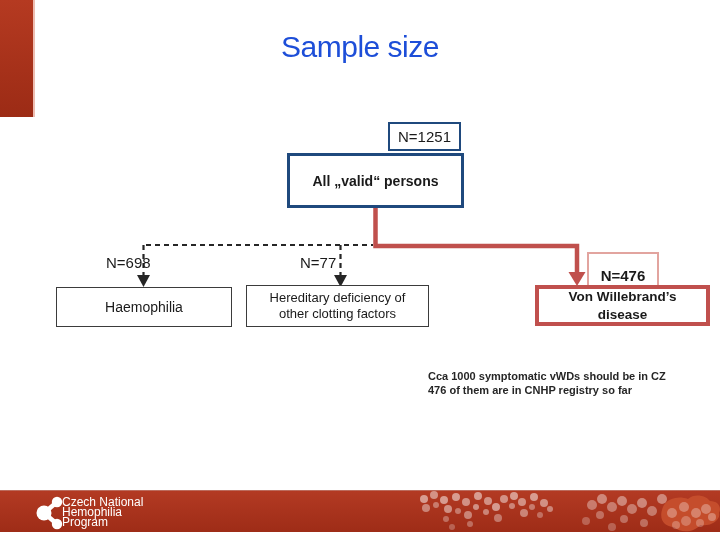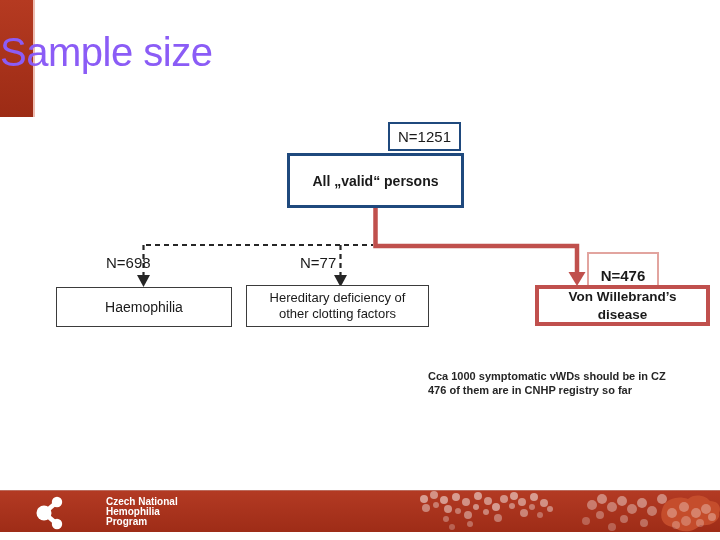--- a/index.html
+++ b/index.html
@@ -1,22 +1,22 @@
 <!DOCTYPE html>
 <html><head>
 <meta charset="utf-8">
 <style>
   html,body{margin:0;padding:0;background:#ffffff;}
   .slide{position:relative;width:720px;height:540px;background:#ffffff;overflow:hidden;
          font-family:"Liberation Sans",sans-serif;color:#1a1a1a;}
   .left-bar{position:absolute;left:0;top:0;width:33px;height:117px;
             background:linear-gradient(180deg,#b53a21,#9c2b15);
             border-right:2px solid #eebdb1;}
-  .title{position:absolute;left:0;right:0;top:30px;text-align:left;
-         font-size:40px;font-weight:400;letter-spacing:-0.5px;color:#8b5cf6;}
+  .title{position:absolute;left:0;right:0;top:30px;text-align:center;
+         font-size:30px;font-weight:400;letter-spacing:-0.5px;color:#1d4ed8;}
   .connectors{position:absolute;left:0;top:0;z-index:1;pointer-events:none;}
   .dbox{position:absolute;background:#ffffff;display:flex;align-items:center;
         justify-content:center;text-align:center;box-sizing:border-box;z-index:2;}
   .box-n1251{left:388px;top:122px;width:73px;height:29px;border:2px solid #1f497d;font-size:15px;}
   .box-root{left:287px;top:153px;width:177px;height:55px;border:3px solid #1f497d;
             font-size:14px;font-weight:bold;}
   .box-haemo{left:56px;top:287px;width:176px;height:40px;border:1.5px solid #3b3b3b;font-size:14px;}
   .box-hered{left:246px;top:285px;width:183px;height:42px;border:1.5px solid #3b3b3b;
              font-size:13px;line-height:1.25;padding:0 18px;}
   .box-vwd{left:487px;top:285px;width:175px;height:41px;border:4px solid #c0504d;
@@ -26,22 +26,22 @@
   .count-lbl{position:absolute;font-size:15px;color:#1a1a1a;z-index:2;margin-left:43px;}
   .lbl-698{left:63px;top:254px;}
   .lbl-77{left:257px;top:254px;}
   .note{position:absolute;left:428px;top:369px;width:250px;font-size:11px;
         font-weight:bold;line-height:14px;color:#262626;z-index:2;}
   .footer{position:absolute;left:0;top:490px;width:720px;height:42px;
           background:linear-gradient(180deg,#b33a23,#9e2c17);
           border-top:1px solid rgba(255,255,255,0.3);box-sizing:border-box;}
   .footer-dots{position:absolute;left:0;top:0;width:720px;height:42px;}
   .logo{position:absolute;left:33px;top:496px;width:30px;height:34px;z-index:3;}
-  .logo-text{position:absolute;left:62px;top:497px;color:#ffffff;font-size:10px;
-             line-height:10px;font-weight:700;z-index:3;white-space:nowrap;margin-left:44px;}
+  .logo-text{position:absolute;left:62px;top:497px;color:#ffffff;font-size:12px;
+             line-height:10px;font-weight:400;z-index:3;white-space:nowrap;}
 </style>
 </head>
 <body>
 
 <div class="slide">
 
   <div class="left-bar"></div>
 
   <div class="title">Sample size</div>
 

